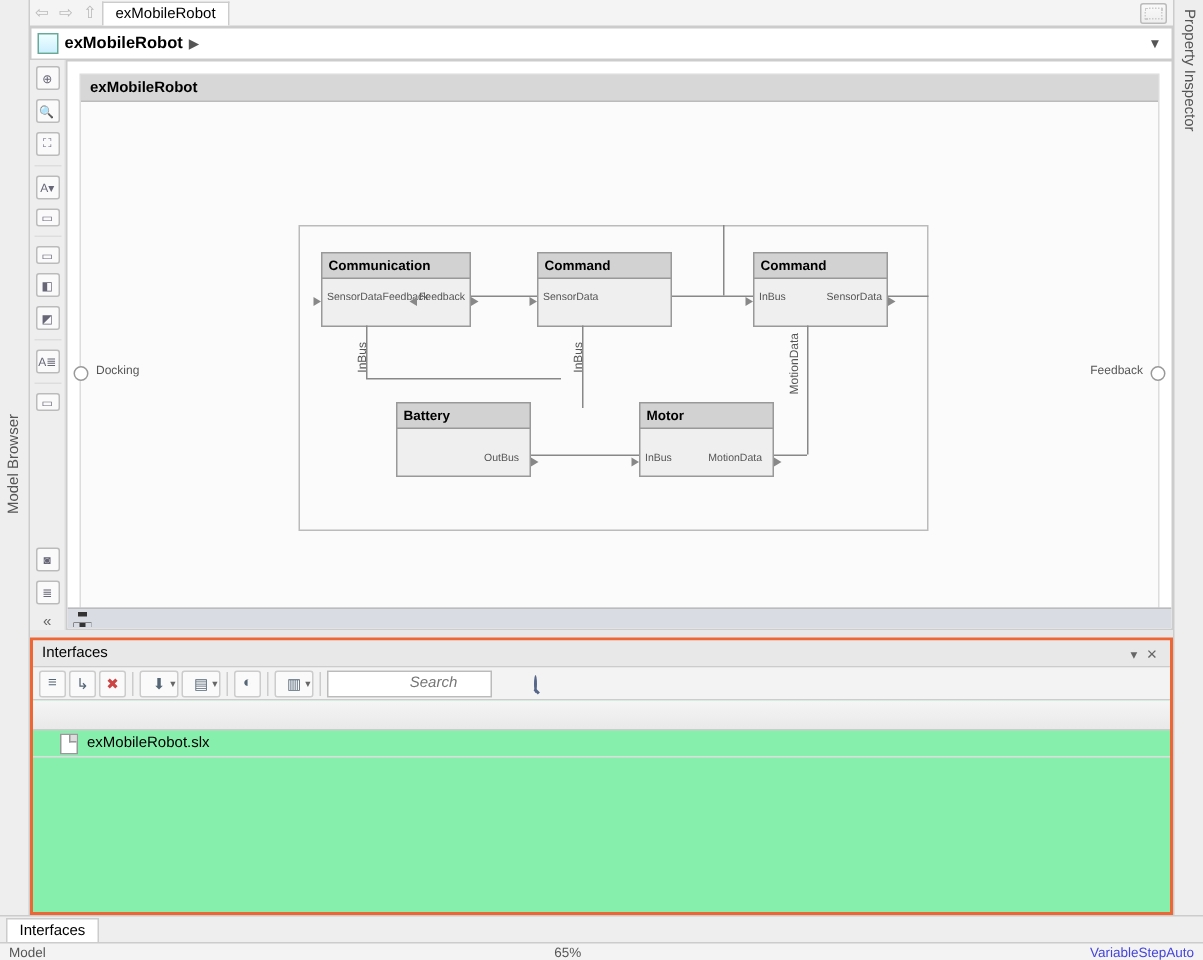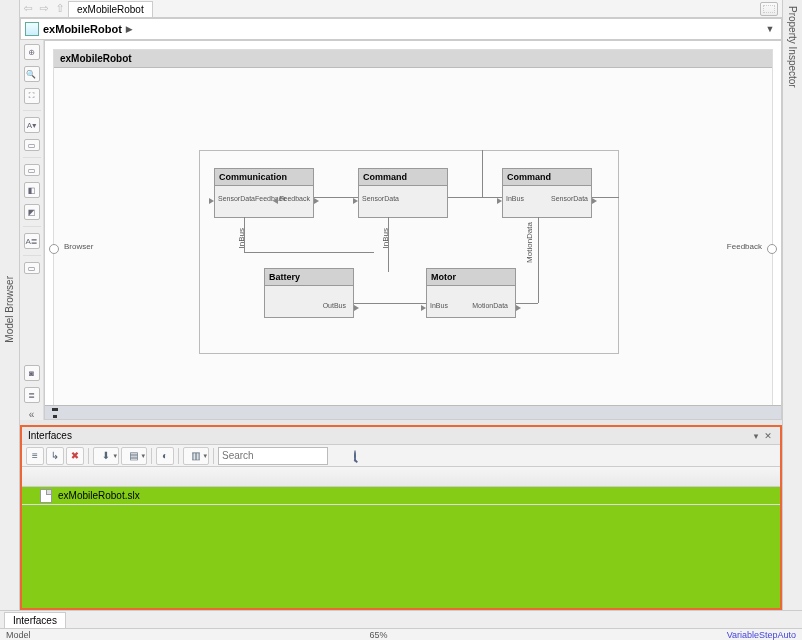--- a/index.html
+++ b/index.html
@@ -73,25 +73,25 @@
 .interfaces-wrap { position: absolute; left: 20px; right: 20px; top: 425px; bottom: 30px; border: 2px solid #e63; }
 .interfaces-title { height: 18px; background: #e8e8e8; border-bottom: 1px solid #ccc; padding: 3px 6px; font-size: 10px; display: flex; align-items: center; }
 .interfaces-title .spacer { flex: 1; }
 .min-icon, .close-x { width: 12px; height: 12px; display: flex; align-items: center; justify-content: center; color: #666; font-size: 9px; cursor: pointer; }
 .interfaces-toolbar { height: 22px; background: #f3f3f3; border-bottom: 1px solid #ccc; display: flex; align-items: center; gap: 2px; padding: 0 4px; }
 .itb-btn { width: 18px; height: 18px; border: 1px solid #ccc; background: #fafafa; border-radius: 2px; display: flex; align-items: center; justify-content: center; font-size: 10px; color: #567; }
 .itb-btn.dd { width: 26px; position: relative; }
 .itb-btn.dd::after { content: '▾'; position: absolute; right: 1px; font-size: 7px; color: #666; }
 .itb-sep { width: 1px; height: 16px; background: #ccc; margin: 0 2px; }
 .search-box { width: 110px; height: 18px; border: 1px solid #bbb; background: #fff; display: flex; align-items: center; padding: 0 3px; }
-.search-input { flex: 1; border: none; outline: none; font-size: 10px; color: #888; background: transparent; }
+.search-input { flex: 1; border: none; outline: none; font-size: 10px; font-style: italic; color: #888; background: transparent; text-align: center; }
 .search-icon { width: 12px; height: 12px; border: 1.5px solid #568; border-radius: 50%; position: relative; }
 .search-icon::after { content:''; position:absolute; width:4px; height:1.5px; background:#568; right:-3px; bottom:-1px; transform: rotate(45deg); }
 
-.interfaces-body { position: absolute; top: 40px; left: 0; right: 0; bottom: 0; background: #84cc16; }
+.interfaces-body { position: absolute; top: 40px; left: 0; right: 0; bottom: 0; background: #86efac; }
 .interfaces-header-row { height: 20px; background: linear-gradient(#f5f5f5,#e9e9e9); border-bottom: 1px solid #ccc; }
 .interfaces-row { height: 18px; border-bottom: 1px solid #ddd; display: flex; align-items: center; padding-left: 18px; gap: 6px; font-size: 10px; }
 .file-icon { width: 12px; height: 14px; border: 1px solid #999; background: #fff; position: relative; }
 .file-icon::after { content:''; position:absolute; right:0; top:0; width:4px; height:4px; background: #ddd; border-left:1px solid #999; border-bottom: 1px solid #999; }
 
 
 .bottom-tabs { position: absolute; left: 0; bottom: 12px; right: 0; height: 18px; background: #eee; border-top: 1px solid #ccc; display: flex; align-items: flex-end; padding-left: 4px; }
 .btab { background: #fff; border: 1px solid #ccc; border-bottom: none; padding: 2px 8px; font-size: 10px; }
 .statusbar { position: absolute; left: 0; bottom: 0; right: 0; height: 12px; background: #f3f3f3; border-top: 1px solid #ccc; display: flex; align-items: center; font-size: 9px; padding: 0 6px; color: #555; }
 .statusbar .spacer { flex: 1; }
@@ -146,21 +146,21 @@
     <div class="tool-btn">◙</div>
     <div class="tool-btn">≣</div>
     <div class="tool-chevron">«</div>
   </div>
 
   <div class="canvas">
     <div class="canvas-inner">
       <div class="model-header">exMobileRobot</div>
 
       <div class="ext-port" style="left:-5px; top:194px;"></div>
-      <span class="lbl" style="left:10px; top:192px;">Browser</span>
+      <span class="lbl" style="left:10px; top:192px;">Docking</span>
       <div class="ext-port" style="right:-5px; top:194px;"></div>
       <span class="lbl" style="right:10px; top:192px;">Feedback</span>
 
       <div class="sysframe" style="left:145px; top:100px; width:420px; height:204px;"></div>
 
       <div class="block" style="left:160px; top:118px; width:100px;border-radius:25px;">
         <div class="block-header">Communication</div>
         <div class="block-body">
           <div class="tri-r" style="left:-6px; top:12px;"></div>
           <span class="port" style="left:3px; top:9px;">SensorData</span>

